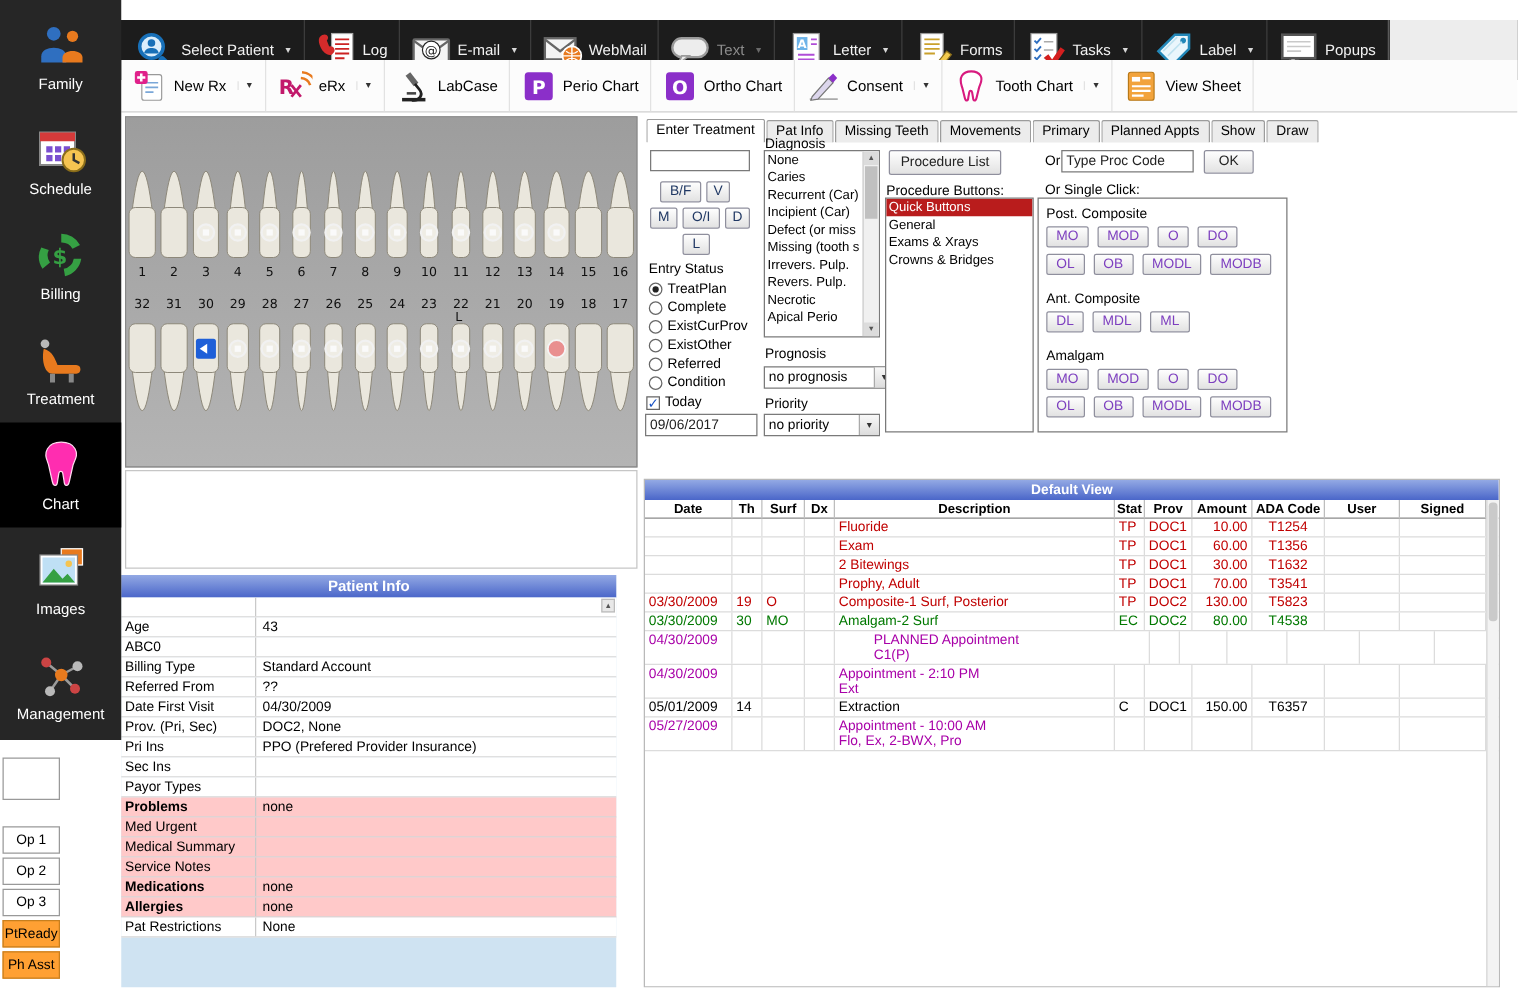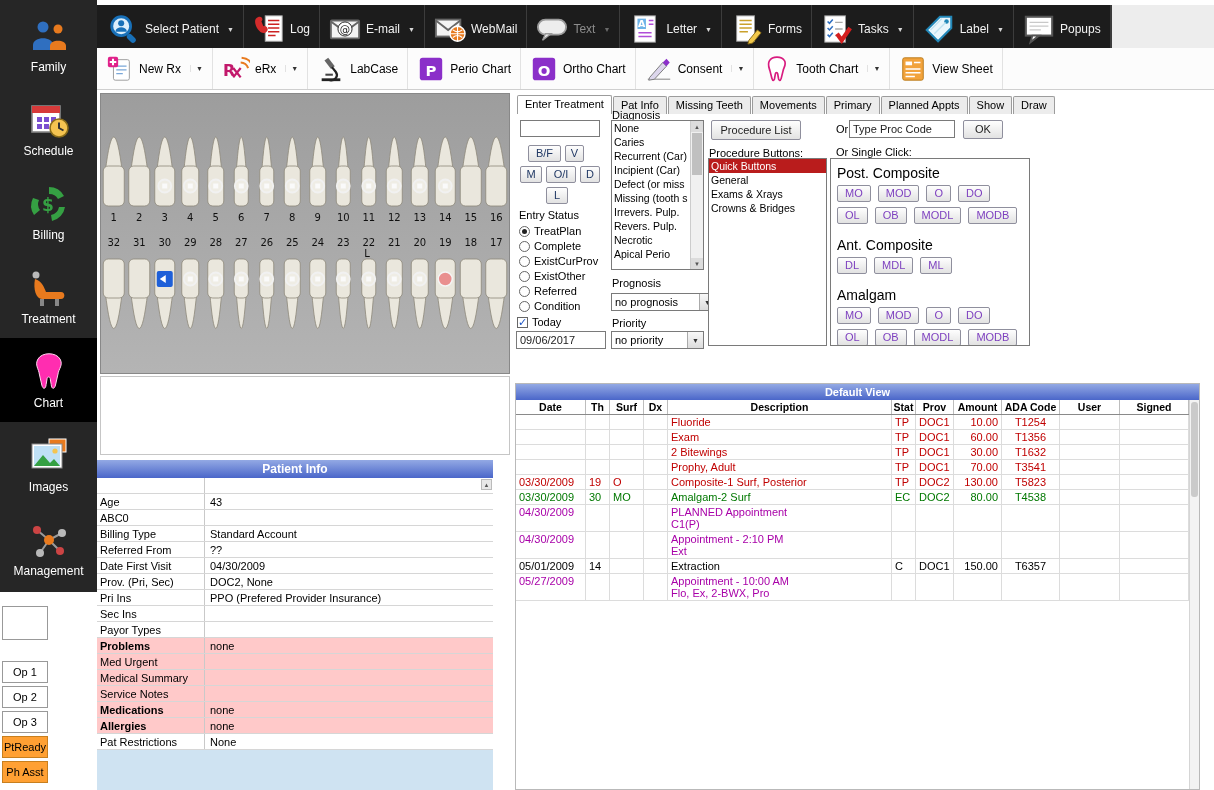--- a/index.html
+++ b/index.html
@@ -1,20 +1,20 @@
 <!DOCTYPE html>
 <html><head>
 <meta charset="utf-8">
 <style>
 *{margin:0;padding:0;box-sizing:border-box}
 html,body{width:1214px;height:790px}
 body{position:relative;overflow:hidden;background:#fff;font-family:"Liberation Sans","DejaVu Sans",sans-serif;font-size:11px;color:#000}
 
 
-#topbar{position:absolute;left:0;top:5px;width:1214px;height:48px;background:#1c1c1c;display:flex;align-items:stretch;padding-left:99px}
+#topbar{position:absolute;left:0;top:16px;width:1214px;height:48px;background:#1c1c1c;display:flex;align-items:stretch;padding-left:99px}
 .tb-item{display:flex;align-items:center;gap:5px;padding:0 9px;border-right:1px solid #3c3c3c;cursor:pointer}
 .tb-item .lbl{color:#f2f2f2;font-size:12px;white-space:nowrap}
 .tb-item.disabled .lbl{color:#8c8c8c}
 .tb-arrow{color:#d8d8d8;font-size:7px;margin-left:3px}
 .tb-item.disabled .tb-arrow{color:#6a6a6a}
 .tb-icon{width:32px;height:32px;display:flex}
 .tb-icon svg{width:32px;height:32px}
 #topbar .filler{flex:1;background:#ededed;border-left:1px solid #3c3c3c}
 
 
@@ -73,21 +73,21 @@
 #diag-list{left:611px;top:120px;width:93px;height:150px;padding-right:13px}
 #diag-scroll{position:absolute;right:0;top:0;bottom:0;width:13px;background:#f0f0f0;border-left:1px solid #ccc}
 .sb-arrow{position:absolute;left:0;right:0;height:11px;font-size:6px;display:flex;align-items:center;justify-content:center;background:#dcdcdc;color:#555;cursor:pointer}
 .sb-arrow.up{top:0}.sb-arrow.down{bottom:0}
 .sb-thumb{position:absolute;left:1px;right:1px;top:12px;height:42px;background:#c0c0c0;cursor:pointer}
 #cats{left:708px;top:158px;width:119px;height:188px}
 .combo{position:absolute;height:18px;background:#fff;border:1px solid #7a7a7a;font-size:11px;cursor:pointer}
 .combo .cval{position:absolute;left:3px;top:2px;white-space:nowrap}
 .combo .cbtn{position:absolute;right:0;top:0;bottom:0;width:16px;background:linear-gradient(#f8f8f8,#dcdcdc);border-left:1px solid #aaa;display:flex;align-items:center;justify-content:center;font-size:7px;color:#333}
 #sc-box{position:absolute;left:830px;top:158px;width:200px;height:188px;background:#fff;border:1px solid #7a7a7a;padding:4px 6px;overflow:hidden}
-.sc-title{font-size:14px;margin:2px 0 4px}
+.sc-title{font-size:11px;margin:2px 0 4px}
 .sc-row{display:flex;gap:7px;margin-bottom:5px}
 .sc-row+.sc-title{margin-top:13px}
 .btn.scbtn{position:static;color:#7d3fbf;padding:0 7px;height:17px}
 
 
 #proc-table{position:absolute;left:515px;top:383px;width:685px;height:407px;background:#fff;border:1px solid #b9b9b9;overflow:hidden}
 #pt-title{height:16px;color:#fff;font-weight:bold;font-size:11px;display:flex;align-items:center;justify-content:center}
 #pt-colhead{display:flex;height:15px;border-bottom:1px solid #8a8a8a;background:#fff}
 .pt-hcell{font-weight:bold;font-size:10.5px;text-align:center;border-right:1px solid #bdbdbd;overflow:hidden;white-space:nowrap;line-height:14px;flex:0 0 auto;cursor:pointer}
 .pt-row{display:flex;border-bottom:1px solid #dcdcdc;cursor:pointer}
@@ -972,21 +972,21 @@
         </div>
         <div class="pt-cell" style="width: 24px;">
           <div></div>
         </div>
         <div class="pt-cell" style="width: 34px;">
           <div></div>
         </div>
         <div class="pt-cell" style="width: 24px;">
           <div></div>
         </div>
-        <div class="pt-cell" style="width: 224px;">
+        <div class="pt-cell" style="width: 224px; margin-left: 28px;">
           <div>PLANNED Appointment</div>
           <div>C1(P)</div>
         </div>
         <div class="pt-cell" style="width: 24px;">
           <div></div>
         </div>
         <div class="pt-cell" style="width: 38px;">
           <div></div>
         </div>
         <div class="pt-cell right" style="width: 48px;">

